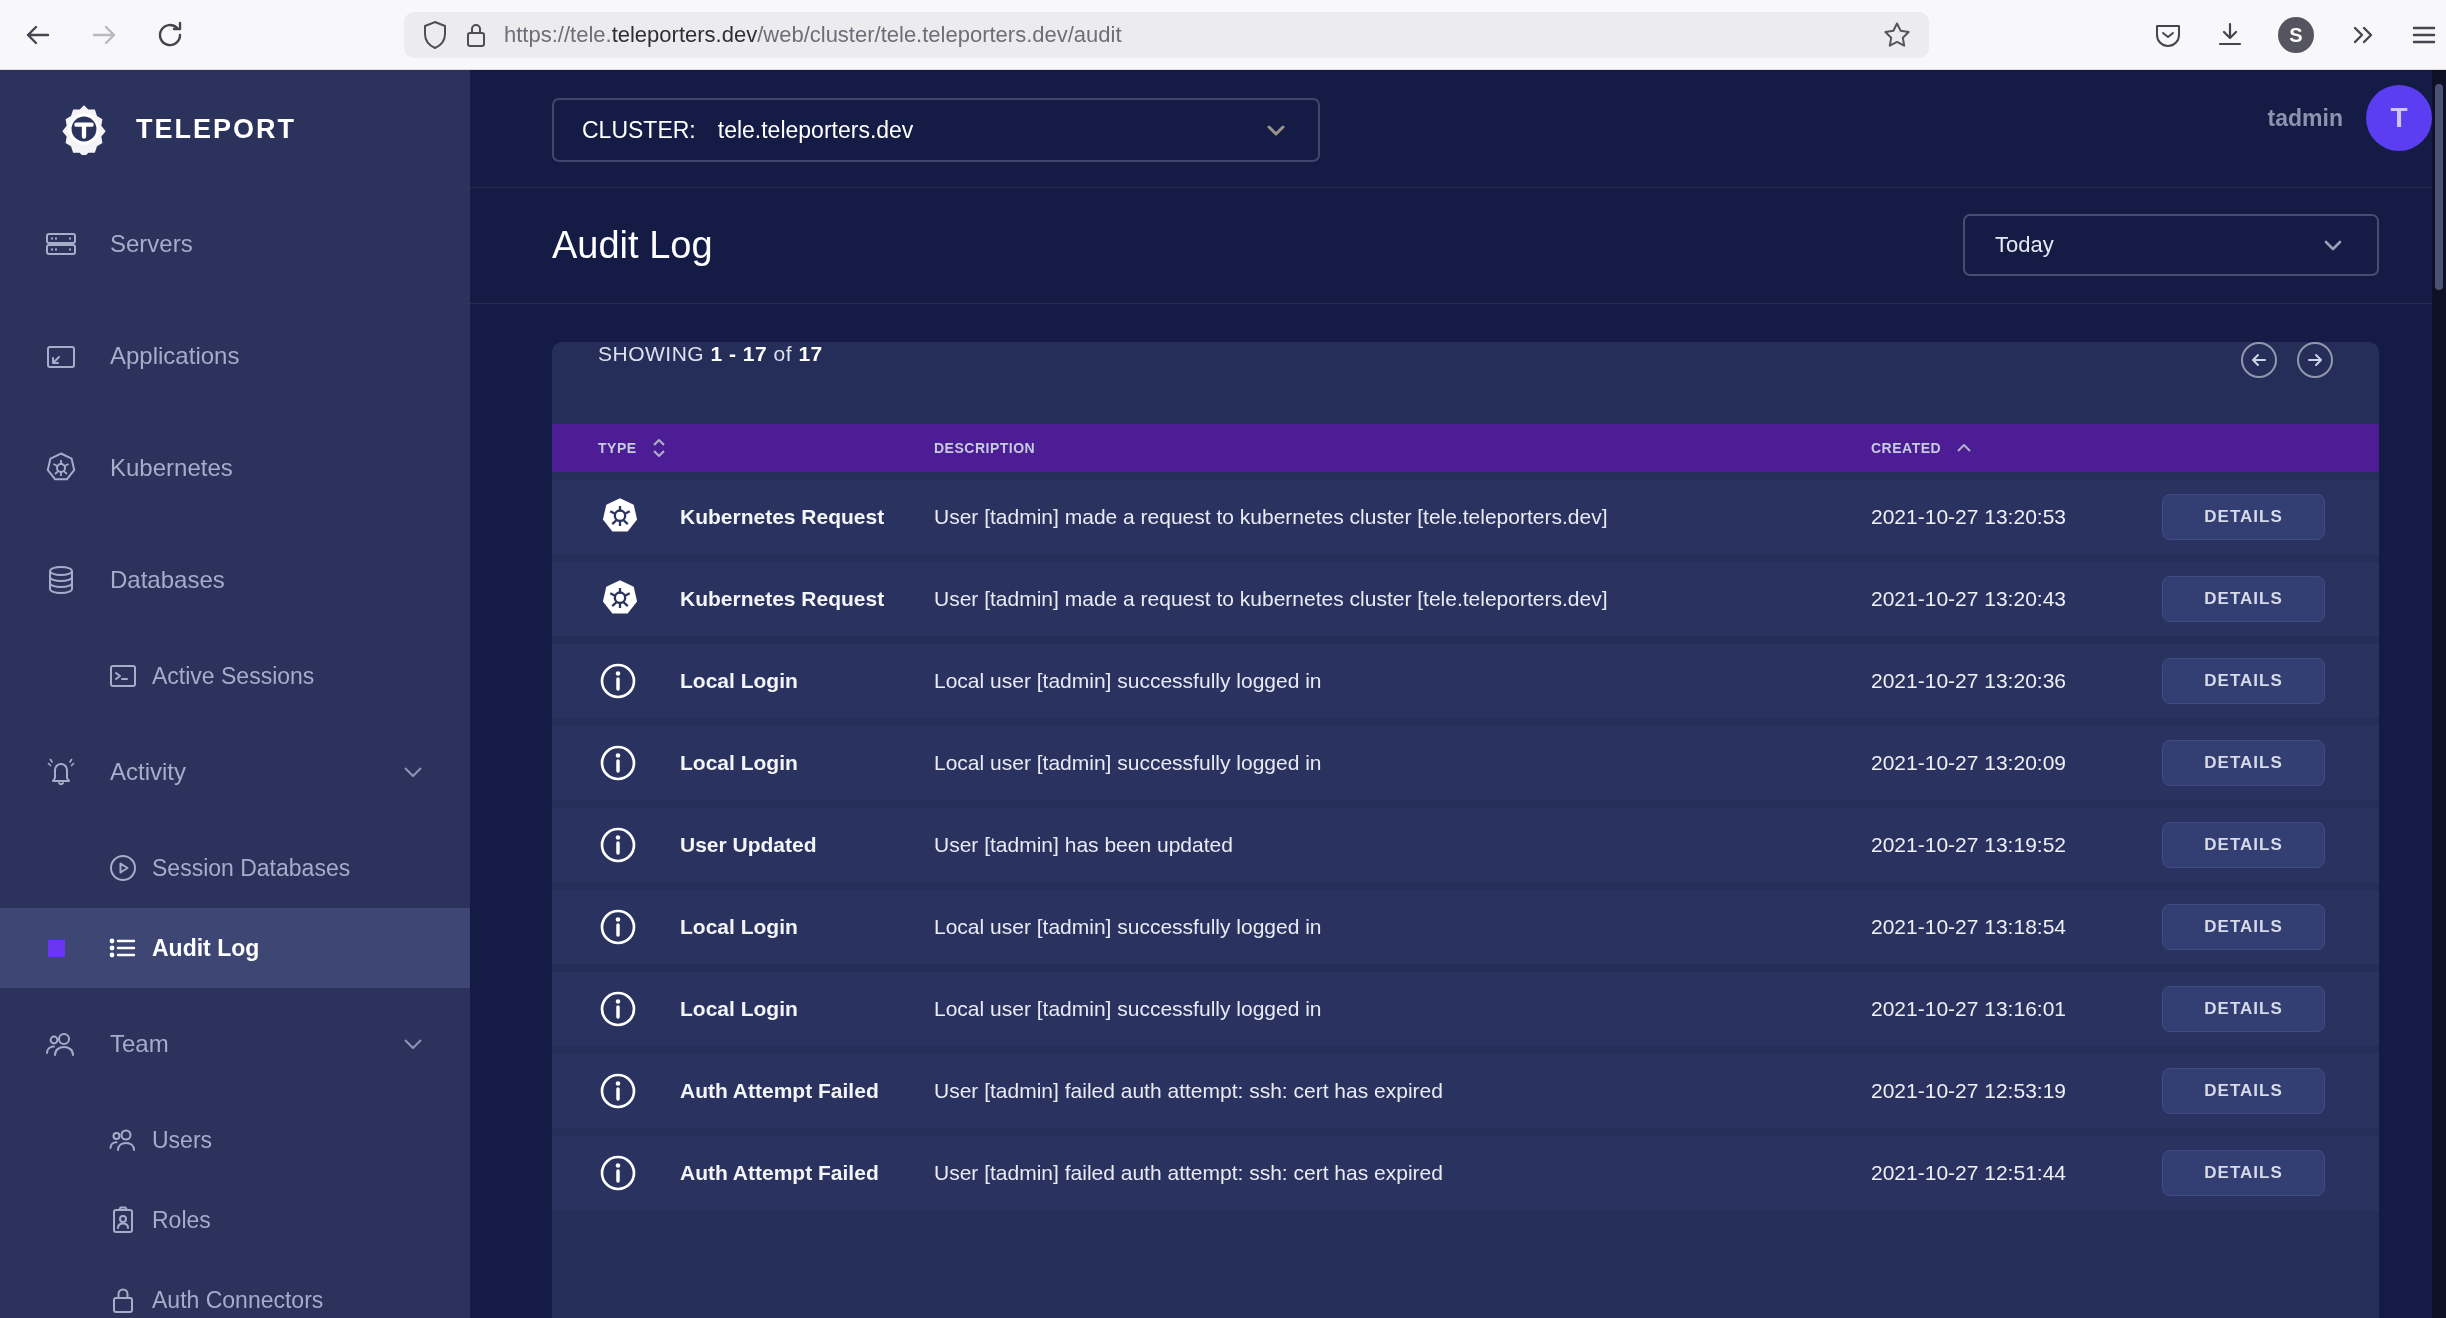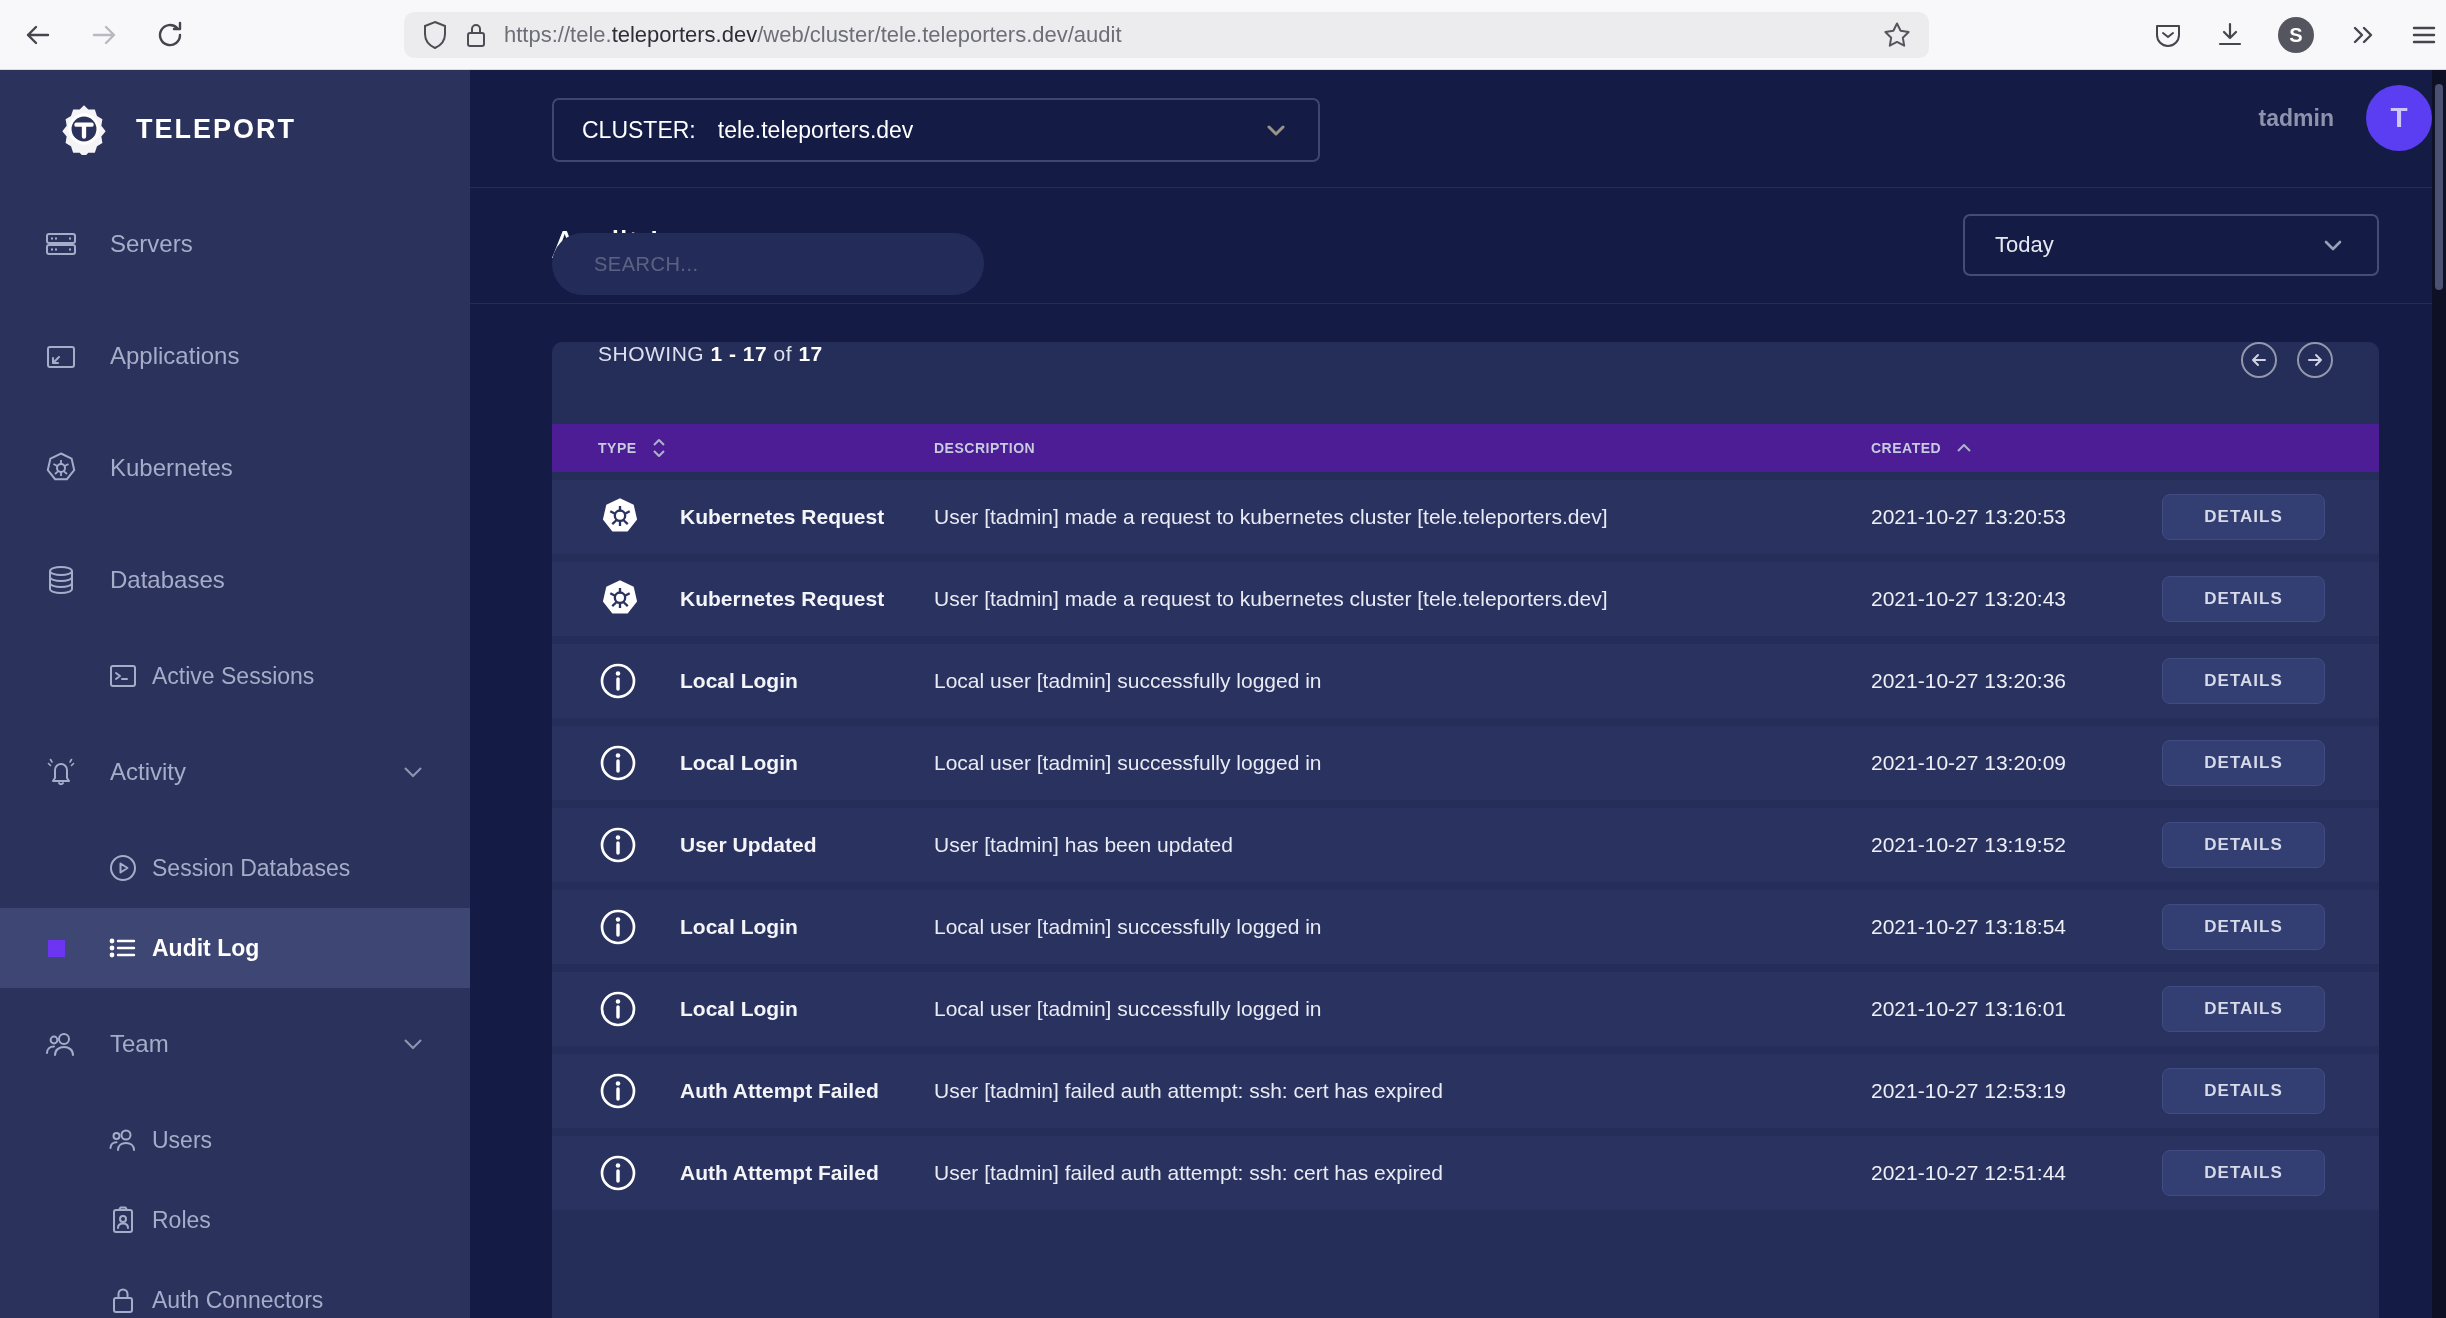--- a/index.html
+++ b/index.html
@@ -44,21 +44,21 @@
 
   
   .content { flex:1; position:relative; background:#141c46; }
   .topbar { height:118px; display:flex; align-items:center; position:relative;
     border-bottom:1px solid rgba(255,255,255,0.08); }
   .cluster-select { position:absolute; left:82px; top:28px; width:768px; height:64px;
     border:2px solid #3f476e; border-radius:7px; display:flex; align-items:center; padding:0 28px; cursor:pointer; }
   .cluster-label { font-size:23px; color:#fff; margin-right:22px; }
   .cluster-value { font-size:23px; color:#fff; }
   .cluster-select .chev { margin-left:auto; color:#9a9486; display:flex; }
-  .user-area { position:absolute; right:14px; top:0; height:96px; display:flex; align-items:center; gap:32px; }
+  .user-area { position:absolute; right:14px; top:0; height:96px; display:flex; align-items:center; gap:23px; }
   .username { font-size:23px; color:#8d93ad; font-weight:bold; }
   .t-avatar { width:66px; height:66px; border-radius:50%; background:#5b3df2; color:#cfc5f8;
     font-size:28px; font-weight:bold; display:flex; align-items:center; justify-content:center; }
 
   .page-header { height:116px; position:relative; display:flex; align-items:center;
     border-bottom:1px solid rgba(255,255,255,0.08); }
   .page-title { position:absolute; left:82px; font-size:38px; font-weight:300; color:#fff; }
   .range-select { position:absolute; right:67px; top:26px; width:416px; height:62px;
     border:2px solid #454d72; border-radius:7px; display:flex; align-items:center; padding:0 30px; cursor:pointer; }
   .range-value { font-size:22px; color:#e6e8f1; }
@@ -347,21 +347,20 @@
       <div class="range-select">
         <span class="range-value">Today</span>
         <span class="chev">
           <svg width="28" height="28" viewBox="0 0 28 28" fill="none" stroke="currentColor" stroke-width="2.6" stroke-linecap="round" stroke-linejoin="round">
               <path d="M7 11l7 7 7-7"></path>
             </svg>
         </span>
       </div>
     </div>
 
-    <input class="search-input" type="text" placeholder="SEARCH..." style="">
 
     <div class="table-card">
       <div class="showing-bar">
         <span class="showing-text">
           <span>SHOWING</span>&nbsp;<b>1 - 17</b>&nbsp;<span>of</span>&nbsp;<b>17</b>
         </span>
         <span class="pager">
           <span class="pg-btn">
             <svg width="20" height="20" viewBox="0 0 20 20" fill="none" stroke="currentColor" stroke-width="2" stroke-linecap="round" stroke-linejoin="round">
                 <path d="M16 10H4M9 5l-5 5 5 5"></path>

